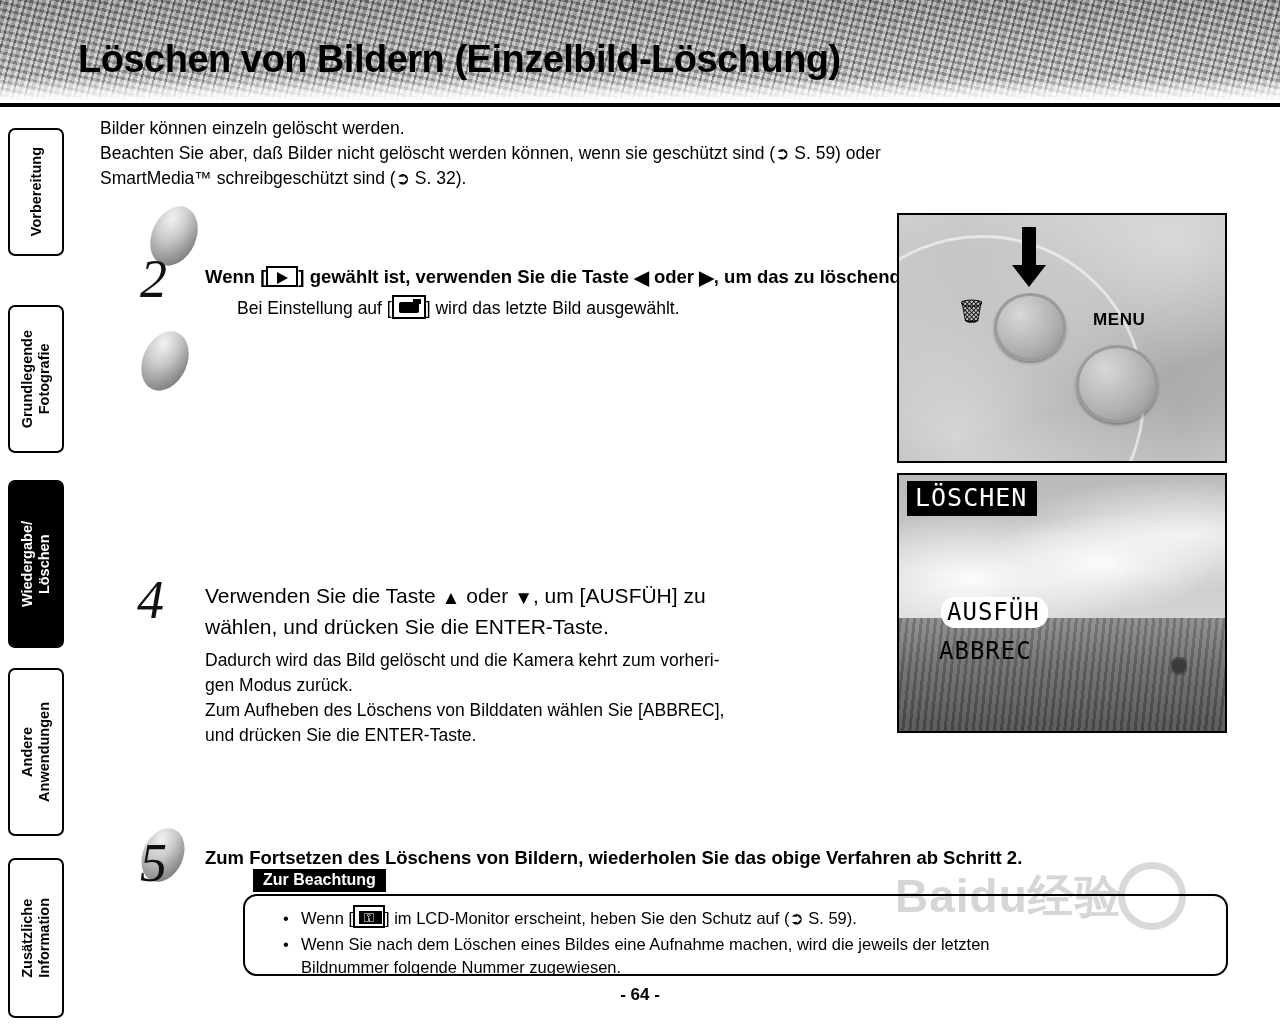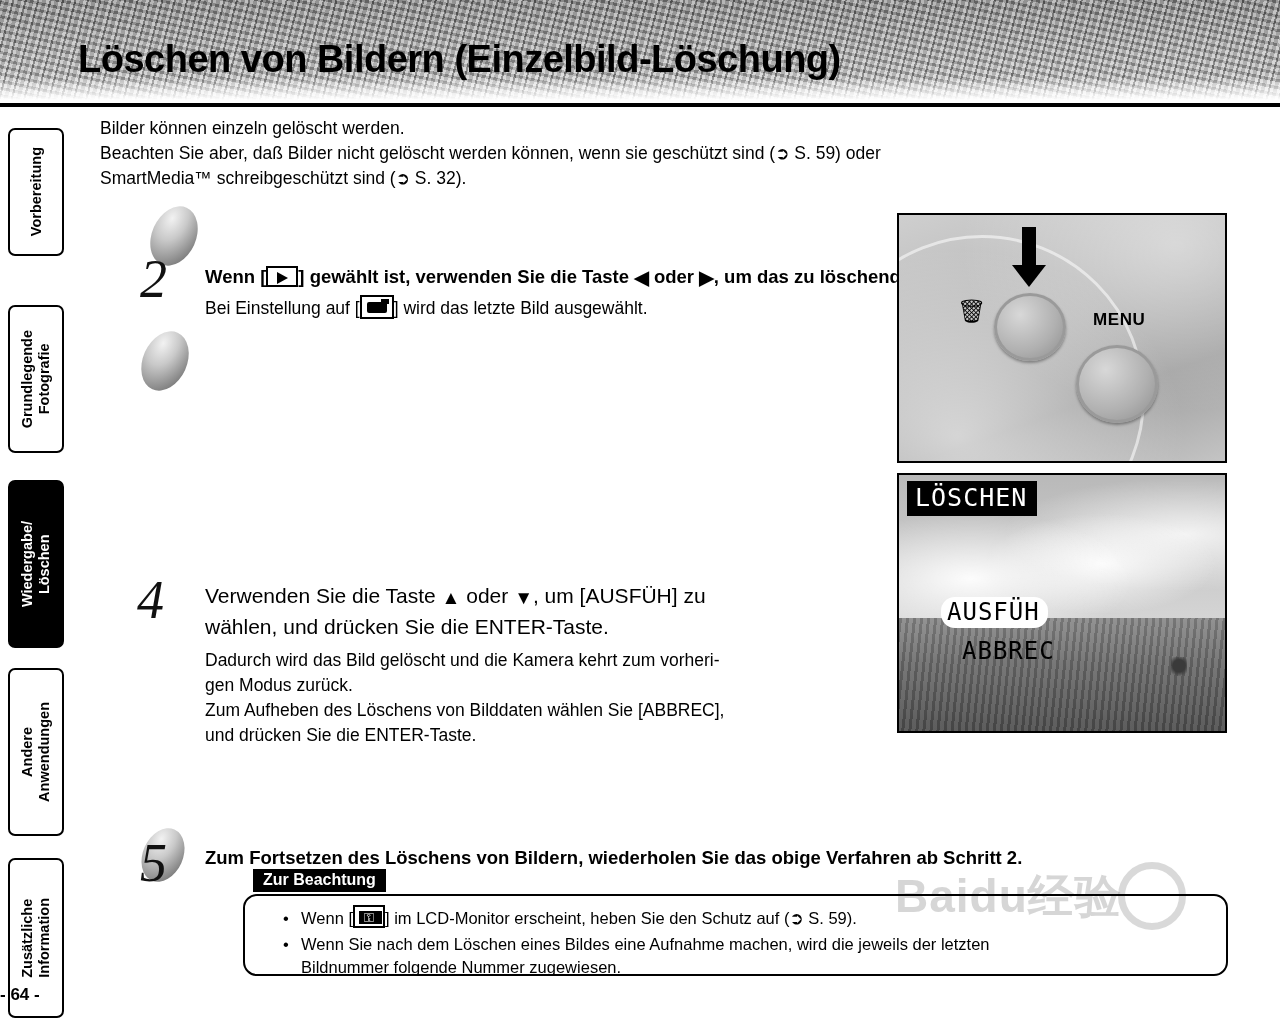--- a/index.html
+++ b/index.html
@@ -345,21 +345,21 @@
     letter-spacing: 1px;
     font-family: "DejaVu Sans Mono", monospace;
     color: #000;
   }
   .lcd-opt.sel {
     background: #ffffff;
     padding: 1px 8px 2px 6px;
     border-radius: 14px;
   }
   #opt-exec { top: 122px; }
-  #opt-cancel { top: 162px; left: 63px; }
+  #opt-cancel { top: 162px; left: 40px; }
 
   
   .note-box {
     position: absolute;
     left: 243px;
     top: 894px;
     width: 985px;
     height: 82px;
     border: 2px solid #000;
     border-radius: 14px;
@@ -394,20 +394,21 @@
     left: 4px; top: 0;
   }
   .note-list .li .cont { display: block; padding-left: 0; }
 
   
   .footer {
     position: absolute;
     left: 0;
     top: 985px;
     width: 1280px;
+    text-align: center;
     font-size: 17px;
     font-weight: bold;
   }
 
   
   .wm {
     position: absolute;
     color: rgba(120,120,120,0.30);
     font-weight: bold;
     pointer-events: none;
@@ -474,21 +475,21 @@
     </div>
   </div>
 
   <div class="ellipse" style="left:152px; top:205px;"></div>
   <div class="ellipse" style="left:143px; top:330px;"></div>
 
   <div class="step">
     <div class="step-num" style="left:140px; top:252px;">2</div>
     <div class="step-body" style="left:205px; top:264px; width:1040px;">
       <div class="step-head"><span>Wenn [</span><span class="key key-play"></span><span>] gewählt ist, verwenden Sie die Taste </span><span class="arrow-g">◀</span><span> oder </span><span class="arrow-g">▶</span><span>, um das zu löschende Bild zu wählen.</span></div>
-      <div class="step-sub" style="margin-top:6px;"><span>Bei Einstellung auf [</span><span class="key key-cam"></span><span>] wird das letzte Bild ausgewählt.</span></div>
+      <div class="step-sub" style="margin-top:6px;margin-left:32px;"><span>Bei Einstellung auf [</span><span class="key key-cam"></span><span>] wird das letzte Bild ausgewählt.</span></div>
     </div>
   </div>
 
   <div class="photo" id="photo-buttons">
     <div class="arc"></div>
     <div class="down-arrow">
       <div class="shaft"></div>
       <div class="head"></div>
     </div>
     <div class="cam-btn" id="btn-del"></div>

